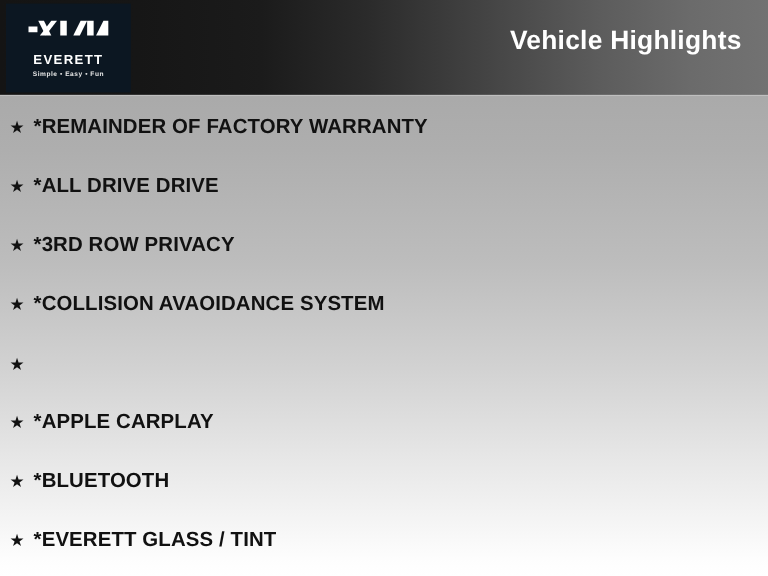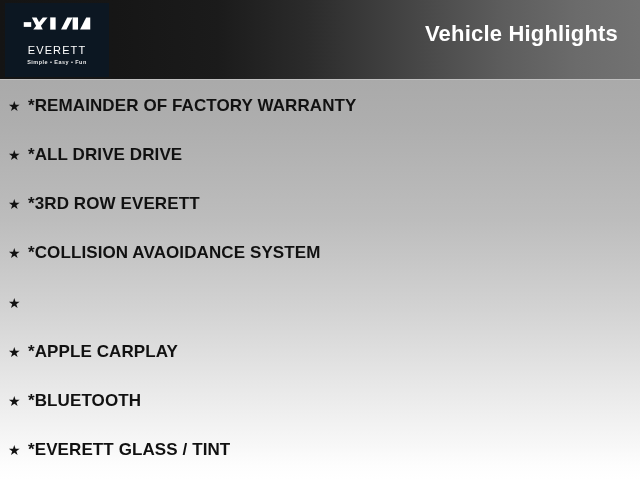--- a/index.html
+++ b/index.html
@@ -72,21 +72,21 @@
   }
   #kia-mark {
     width: 68px;
     height: 19px;
     display: block;
   }
   #dealer-name {
     margin-top: 11px;
     color: #ffffff;
     font-size: 11px;
-    font-weight: normal;
+    font-weight: bold;
     letter-spacing: 1.1px;
     line-height: 12px;
   }
   #dealer-tagline {
     margin-top: 2px;
     color: #e8e8e8;
     font-size: 5.5px;
     font-weight: bold;
     letter-spacing: 0.45px;
     line-height: 8px;
@@ -170,21 +170,21 @@
     <li class="highlight-row">
       <span class="bullet-star">★</span>
       <span class="highlight-text">*REMAINDER OF FACTORY WARRANTY</span>
     </li>
     <li class="highlight-row">
       <span class="bullet-star">★</span>
       <span class="highlight-text">*ALL DRIVE DRIVE</span>
     </li>
     <li class="highlight-row">
       <span class="bullet-star">★</span>
-      <span class="highlight-text">*3RD ROW EVERETT</span>
+      <span class="highlight-text">*3RD ROW PRIVACY</span>
     </li>
     <li class="highlight-row">
       <span class="bullet-star">★</span>
       <span class="highlight-text">*COLLISION AVAOIDANCE SYSTEM</span>
     </li>
     <li class="highlight-row">
       <span class="bullet-star">★</span>
     </li>
     <li class="highlight-row">
       <span class="bullet-star">★</span>

